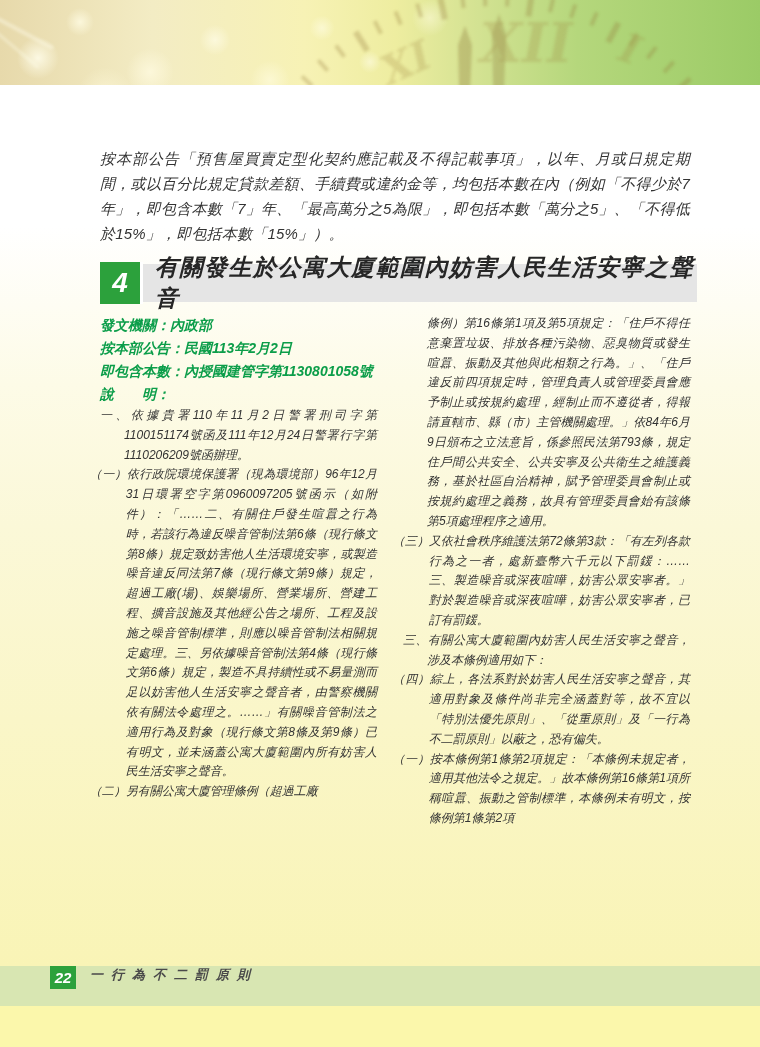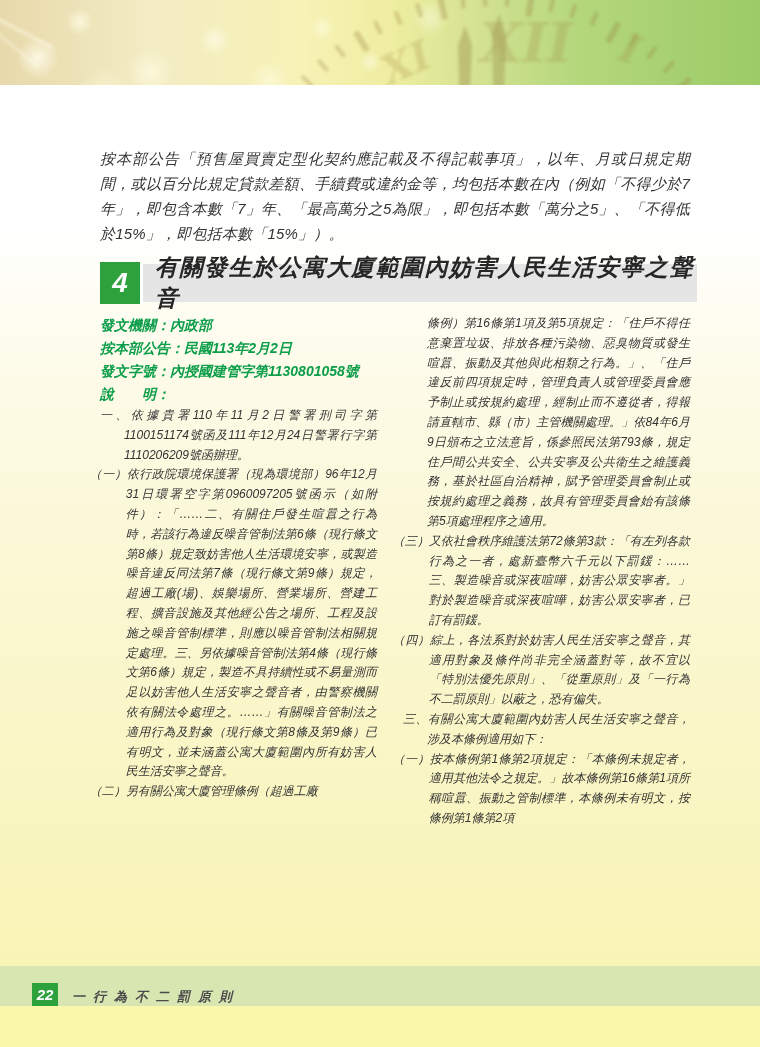--- a/index.html
+++ b/index.html
@@ -63,21 +63,21 @@
     margin:0;font-size:12px;line-height:19.8px;color:var(--text-color);
     text-align:justify;text-justify:inter-ideograph;
   }
   .para.num{padding-left:2em;text-indent:-2em;}
   .para.paren{padding-left:2.15em;text-indent:-3em;}
   .para.cont{padding-left:2em;text-indent:0;}
 
   
   .footer{
     position:absolute;left:0;top:966px;width:760px;height:40px;background:var(--footer-band);
-    display:flex;align-items:flex-end;padding-left:32px;box-sizing:border-box;
+    display:flex;align-items:flex-start;padding-left:50px;box-sizing:border-box;
   }
   .pgnum{
     width:26px;height:23px;background:var(--accent-green);color:#ffffff;
     font-size:15px;font-weight:bold;display:flex;align-items:center;justify-content:center;
   }
   .pub{margin-left:14px;font-size:13px;font-weight:bold;color:#4a4a4a;letter-spacing:8px;}
   .bottom-strip{position:absolute;left:0;top:1006px;width:760px;height:41px;background:var(--bottom-strip);}
 </style>
 </head>
 <body>
@@ -182,32 +182,32 @@
     <div class="section-header">
       <div class="section-num">4</div>
       <div class="section-title">有關發生於公寓大廈範圍內妨害人民生活安寧之聲音</div>
     </div>
 
     <div class="cols">
       <div class="col-left" id="col-left">
         <div id="meta-block">
             <div class="meta-row">發文機關：內政部</div>
             <div class="meta-row">按本部公告：民國113年2月2日</div>
-            <div class="meta-row">發文字號：內授國建管字第1130801058號</div>
+            <div class="meta-row">即包含本數：內授國建管字第1130801058號</div>
             <div class="meta-row">說　　明：</div>
           </div>
       <p class="para num">一、依據貴署110年11月2日警署刑司字第1100151174號函及111年12月24日警署行字第1110206209號函辦理。</p>
           <p class="para paren">（一）依行政院環境保護署（現為環境部）96年12月31日環署空字第0960097205號函示（如附件）：「……二、有關住戶發生喧囂之行為時，若該行為違反噪音管制法第6條（現行條文第8條）規定致妨害他人生活環境安寧，或製造噪音違反同法第7條（現行條文第9條）規定，超過工廠(場)、娛樂場所、營業場所、營建工程、擴音設施及其他經公告之場所、工程及設施之噪音管制標準，則應以噪音管制法相關規定處理。三、另依據噪音管制法第4條（現行條文第6條）規定，製造不具持續性或不易量測而足以妨害他人生活安寧之聲音者，由警察機關依有關法令處理之。……」有關噪音管制法之適用行為及對象（現行條文第8條及第9條）已有明文，並未涵蓋公寓大廈範圍內所有妨害人民生活安寧之聲音。</p>
           <p class="para paren">（二）另有關公寓大廈管理條例（超過工廠</p>
         </div>
       <div class="col-right" id="col-right">
           <p class="para cont">條例）第16條第1項及第5項規定：「住戶不得任意棄置垃圾、排放各種污染物、惡臭物質或發生喧囂、振動及其他與此相類之行為。」、「住戶違反前四項規定時，管理負責人或管理委員會應予制止或按規約處理，經制止而不遵從者，得報請直轄市、縣（市）主管機關處理。」依84年6月9日頒布之立法意旨，係參照民法第793條，規定住戶間公共安全、公共安寧及公共衛生之維護義務，基於社區自治精神，賦予管理委員會制止或按規約處理之義務，故具有管理委員會始有該條第5項處理程序之適用。</p>
           <p class="para paren">（三）又依社會秩序維護法第72條第3款：「有左列各款行為之一者，處新臺幣六千元以下罰鍰：……三、製造噪音或深夜喧嘩，妨害公眾安寧者。」對於製造噪音或深夜喧嘩，妨害公眾安寧者，已訂有罰鍰。</p>
+          <p class="para num">三、有關公寓大廈範圍內妨害人民生活安寧之聲音，涉及本條例適用如下：</p>
           <p class="para paren">（四）綜上，各法系對於妨害人民生活安寧之聲音，其適用對象及條件尚非完全涵蓋對等，故不宜以「特別法優先原則」、「從重原則」及「一行為不二罰原則」以蔽之，恐有偏失。</p>
-          <p class="para num">三、有關公寓大廈範圍內妨害人民生活安寧之聲音，涉及本條例適用如下：</p>
           <p class="para paren">（一）按本條例第1條第2項規定：「本條例未規定者，適用其他法令之規定。」故本條例第16條第1項所稱喧囂、振動之管制標準，本條例未有明文，按條例第1條第2項</p>
         </div>
     </div>
   </div>
 
   <div class="footer">
     <span class="pgnum">22</span>
     <span class="pub">一行為不二罰原則</span>
   </div>
   <div class="bottom-strip"></div>

